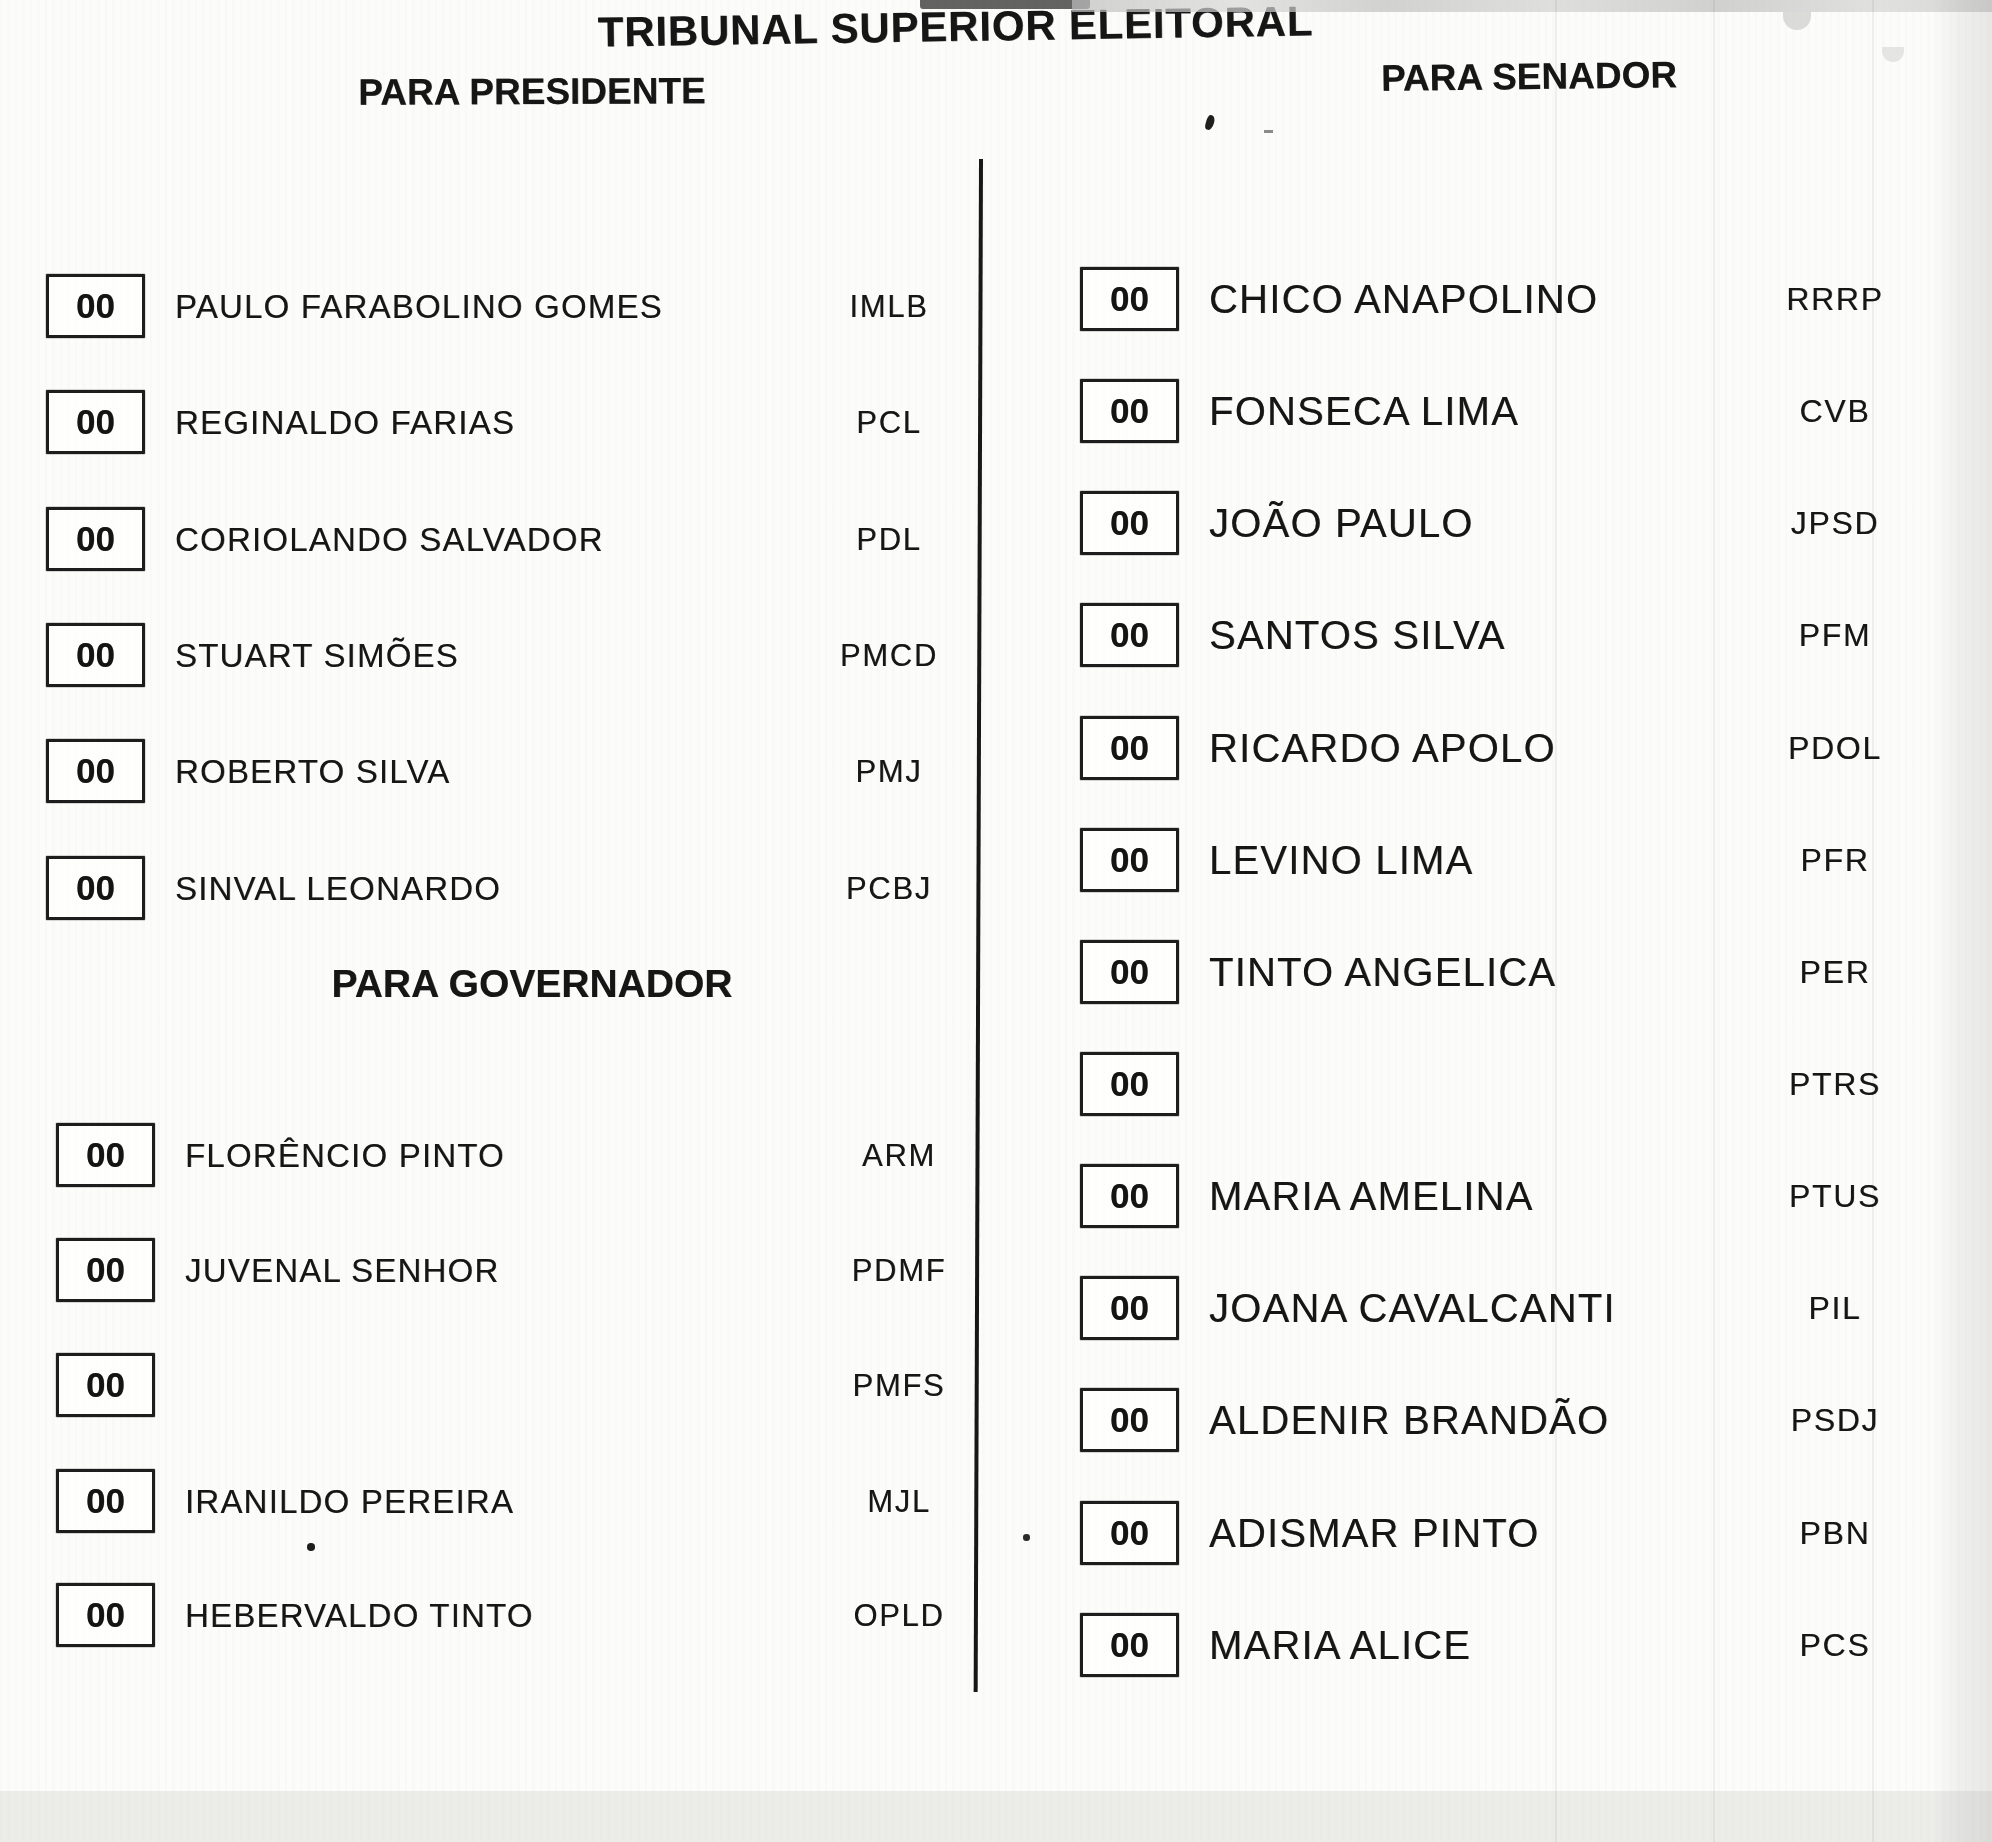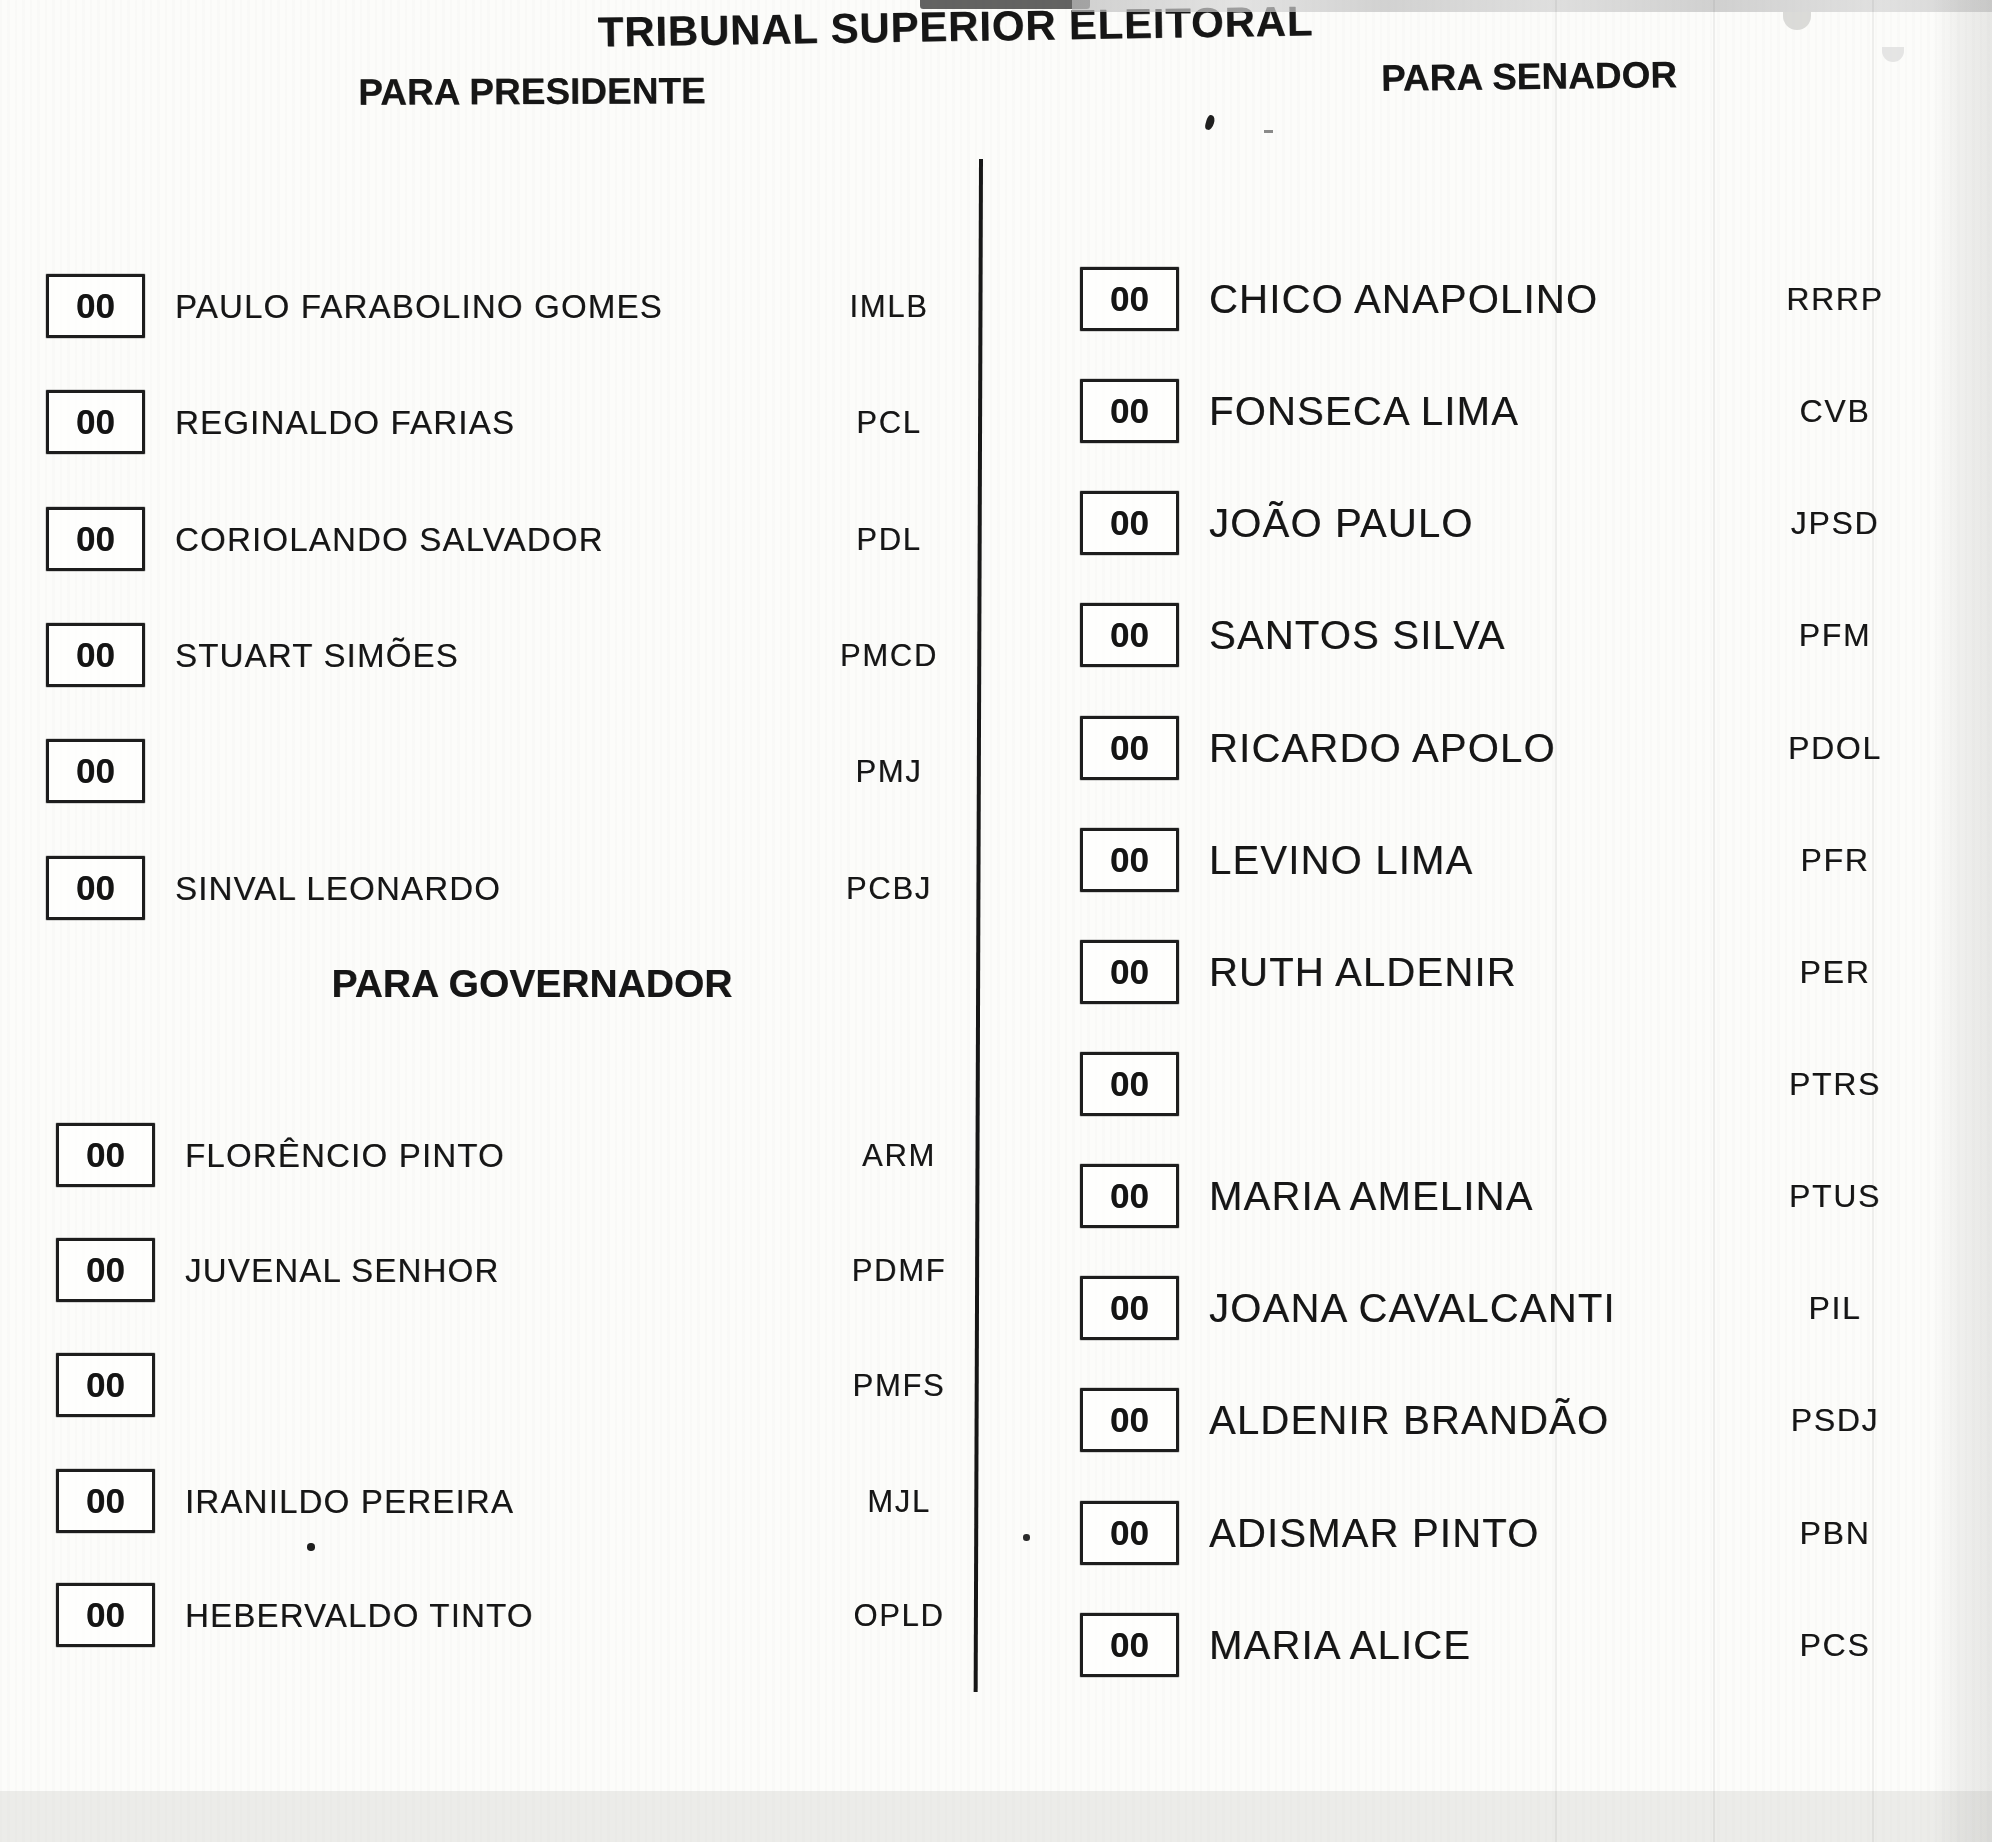--- a/index.html
+++ b/index.html
@@ -136,20 +136,21 @@
         <div class="ballot-box">
           <span class="ballot-num">00</span>
         </div>
         <div class="cand-name">STUART SIMÕES</div>
         <div class="party-code">PMCD</div>
       </div>
       <div class="row" style="top: 465px;">
         <div class="ballot-box">
           <span class="ballot-num">00</span>
         </div>
+        <div class="cand-name">ROBERTO SILVA</div>
         <div class="party-code">PMJ</div>
       </div>
       <div class="row" style="top: 582px;">
         <div class="ballot-box">
           <span class="ballot-num">00</span>
         </div>
         <div class="cand-name">SINVAL LEONARDO</div>
         <div class="party-code">PCBJ</div>
       </div>
     </div>
@@ -231,21 +232,21 @@
         <div class="ballot-box">
           <span class="ballot-num">00</span>
         </div>
         <div class="cand-name">LEVINO LIMA</div>
         <div class="party-code">PFR</div>
       </div>
       <div class="row" style="top: 673px;">
         <div class="ballot-box">
           <span class="ballot-num">00</span>
         </div>
-        <div class="cand-name">RUTH ALDENIR</div>
+        <div class="cand-name">TINTO ANGELICA</div>
         <div class="party-code">PER</div>
       </div>
       <div class="row" style="top: 785px;">
         <div class="ballot-box">
           <span class="ballot-num">00</span>
         </div>
         <div class="party-code">PTRS</div>
       </div>
       <div class="row" style="top: 897px;">
         <div class="ballot-box">

